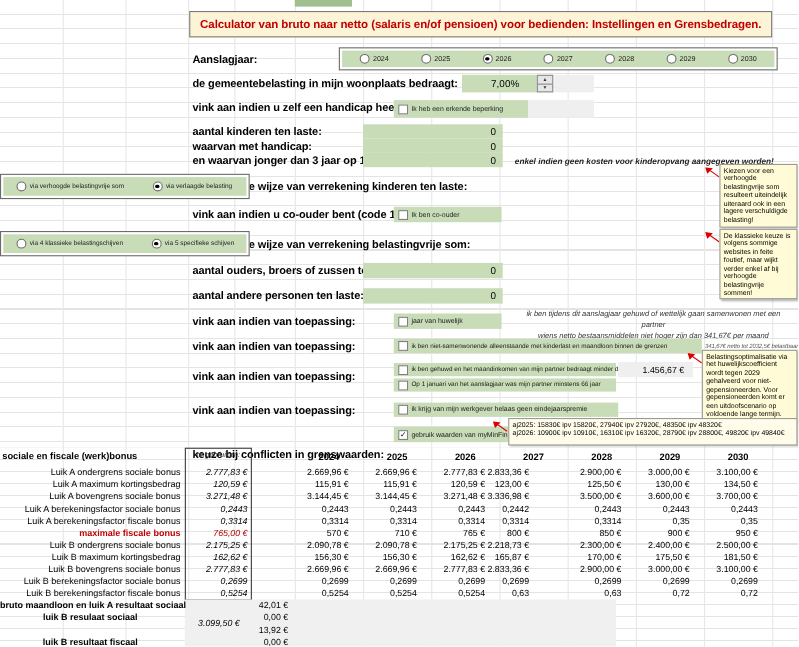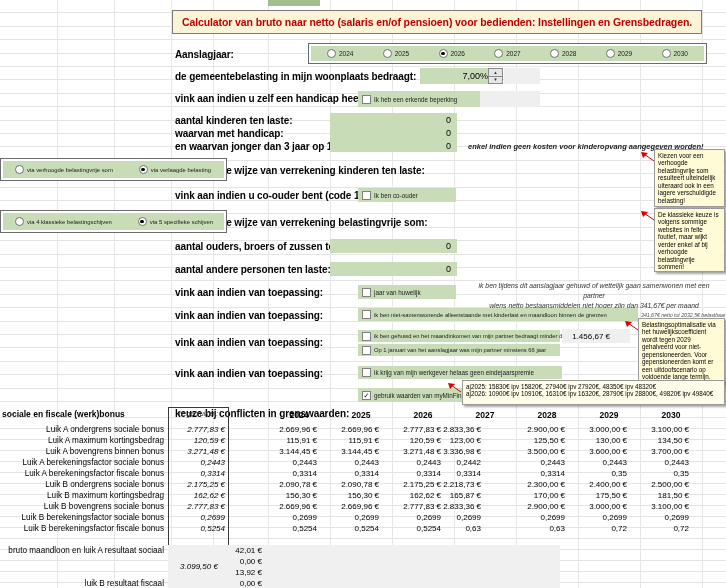--- a/index.html
+++ b/index.html
@@ -11,22 +11,22 @@
          background:repeating-linear-gradient(to bottom,transparent 0,transparent 10px,#e4e4e4 10px,#e4e4e4 11px)}
   .vline{position:absolute;top:0;width:1px;height:588px;background:#e7e7e7}
   .topcell{position:absolute;left:268px;top:0;width:52px;height:6px;background:#9fbf8f}
   .titlebox{position:absolute;left:172px;top:10px;width:528px;height:22px;background:#fdf3d6;
          border:1.5px solid #7a7a7a;display:flex;align-items:center;justify-content:center;
          font-weight:bold;font-size:10.5px;color:#c00000;letter-spacing:-0.1px;white-space:nowrap}
   .lbl{position:absolute;font-weight:bold;font-size:10px;letter-spacing:-0.1px;white-space:nowrap}
   .gcell{position:absolute;background:#c9dcb8;box-sizing:border-box;display:flex;align-items:center}
   .graycell{position:absolute;background:#efefef;box-sizing:border-box;display:flex;align-items:center}
   .num{justify-content:flex-end;padding-right:6px;font-size:9px}
-  .pct{justify-content:flex-end;padding-right:0;font-size:9px}
-  .money{justify-content:flex-end;padding-right:20px;font-size:8px}
+  .pct{justify-content:flex-end;padding-right:16px;font-size:9px}
+  .money{justify-content:flex-end;padding-right:8px;font-size:8px}
   .ybox,.obox{position:absolute;border:1px solid #6b6b6b;background:#fff;padding:2px;box-sizing:border-box}
   .ybox{left:308px;top:43px;width:399px;height:21px}
   .ybox-in,.obox-in{background:#c9dcb8;width:100%;height:100%;display:flex;align-items:center;box-sizing:border-box}
   .ybox-in{justify-content:space-between;padding:0 16px}
   .obox-in{padding-left:12px}
   .opt+.opt{margin-left:26px}
   .rb{display:flex;align-items:center;gap:3px;font-size:6.5px;color:#1a1a1a;white-space:nowrap}
   .opt{font-size:5.9px}
   .rdot{width:7px;height:7px;border-radius:50%;background:#fff;border:1px solid #707070;position:relative;flex:0 0 auto}
   .rb.checked .rdot::after{content:"";position:absolute;left:1.5px;top:1.5px;width:3.5px;height:3.5px;border-radius:50%;background:#000}
@@ -54,21 +54,21 @@
   .tc{position:absolute;top:0;height:11px;line-height:11px;font-size:8px;white-space:nowrap}
   .c-label{left:0;width:164px;text-align:right;font-size:8.2px}
   .c-tg{left:170px;width:55px;text-align:right;font-style:italic}
   .c-y{width:62px;text-align:right;padding-right:13px;box-sizing:border-box}
   .c0{left:268px}.c1{left:330px}.c2{left:392px}.c3{left:432px}.c4{left:516px}.c5{left:578px}.c6{left:640px}
   .trow.red .c-label{color:#c00000;font-weight:bold}
   .trow.red .c-tg{color:#b00000}
   .sband{position:absolute;left:168px;top:545px;width:392px;height:43px;background:#f0f0f0}
   .srows{position:absolute;left:0;top:545px;width:300px}
   .srow{position:relative;height:11px}
-  .s-label{position:absolute;left:0;top:0;width:164px;text-align:right;font-weight:normal;font-size:8.2px;line-height:11px;white-space:nowrap}
+  .s-label{position:absolute;left:0;top:0;width:164px;text-align:center;font-weight:bold;font-size:8.2px;line-height:11px;white-space:nowrap}
   .s-value{position:absolute;left:200px;top:0;width:62px;text-align:right;font-size:8px;line-height:11px}
   .smerged{position:absolute;left:170px;top:556px;width:58px;height:22px;line-height:22px;text-align:center;
         font-style:italic;font-size:8px}
   .hw-note{position:absolute;left:468px;top:281px;width:252px;text-align:center;font-style:italic;font-size:6.8px;
         line-height:1.45;color:#333}
   .kind-note{left:468px;top:142px;font-weight:bold;font-size:7.5px;color:#222}
   .alst-note{left:641px;top:312px;font-size:5.4px;color:#555;letter-spacing:-0.1px}
 </style>
 </head>
 <body>
@@ -327,21 +327,21 @@
         <span class="tc c-y c0">115,91 €</span>
         <span class="tc c-y c1">115,91 €</span>
         <span class="tc c-y c2">120,59 €</span>
         <span class="tc c-y c3">123,00 €</span>
         <span class="tc c-y c4">125,50 €</span>
         <span class="tc c-y c5">130,00 €</span>
         <span class="tc c-y c6">134,50 €</span>
       </div>
 
       <div class="trow">
-        <span class="tc c-label">Luik A bovengrens binnen bonus</span>
+        <span class="tc c-label">Luik A bovengrens sociale bonus</span>
         <span class="tc c-tg">3.271,48 €</span>
         <span class="tc c-y c0">3.144,45 €</span>
         <span class="tc c-y c1">3.144,45 €</span>
         <span class="tc c-y c2">3.271,48 €</span>
         <span class="tc c-y c3">3.336,98 €</span>
         <span class="tc c-y c4">3.500,00 €</span>
         <span class="tc c-y c5">3.600,00 €</span>
         <span class="tc c-y c6">3.700,00 €</span>
       </div>
 
@@ -362,20 +362,31 @@
         <span class="tc c-tg">0,3314</span>
         <span class="tc c-y c0">0,3314</span>
         <span class="tc c-y c1">0,3314</span>
         <span class="tc c-y c2">0,3314</span>
         <span class="tc c-y c3">0,3314</span>
         <span class="tc c-y c4">0,3314</span>
         <span class="tc c-y c5">0,35</span>
         <span class="tc c-y c6">0,35</span>
       </div>
 
+      <div class="trow red">
+        <span class="tc c-label">maximale fiscale bonus</span>
+        <span class="tc c-tg">765,00 €</span>
+        <span class="tc c-y c0">570 €</span>
+        <span class="tc c-y c1">710 €</span>
+        <span class="tc c-y c2">765 €</span>
+        <span class="tc c-y c3">800 €</span>
+        <span class="tc c-y c4">850 €</span>
+        <span class="tc c-y c5">900 €</span>
+        <span class="tc c-y c6">950 €</span>
+      </div>
 
       <div class="trow">
         <span class="tc c-label">Luik B ondergrens sociale bonus</span>
         <span class="tc c-tg">2.175,25 €</span>
         <span class="tc c-y c0">2.090,78 €</span>
         <span class="tc c-y c1">2.090,78 €</span>
         <span class="tc c-y c2">2.175,25 €</span>
         <span class="tc c-y c3">2.218,73 €</span>
         <span class="tc c-y c4">2.300,00 €</span>
         <span class="tc c-y c5">2.400,00 €</span>
@@ -433,20 +444,21 @@
 
   <div class="sband"></div>
   <div class="srows">
 
       <div class="srow">
         <span class="s-label">bruto maandloon en luik A resultaat sociaal</span>
         <span class="s-value">42,01 €</span>
       </div>
 
       <div class="srow">
+        <span class="s-label">luik B resulaat sociaal</span>
         <span class="s-value">0,00 €</span>
       </div>
 
       <div class="srow">
         <span class="s-value">13,92 €</span>
       </div>
 
       <div class="srow">
         <span class="s-label">luik B resultaat fiscaal</span>
         <span class="s-value">0,00 €</span>

